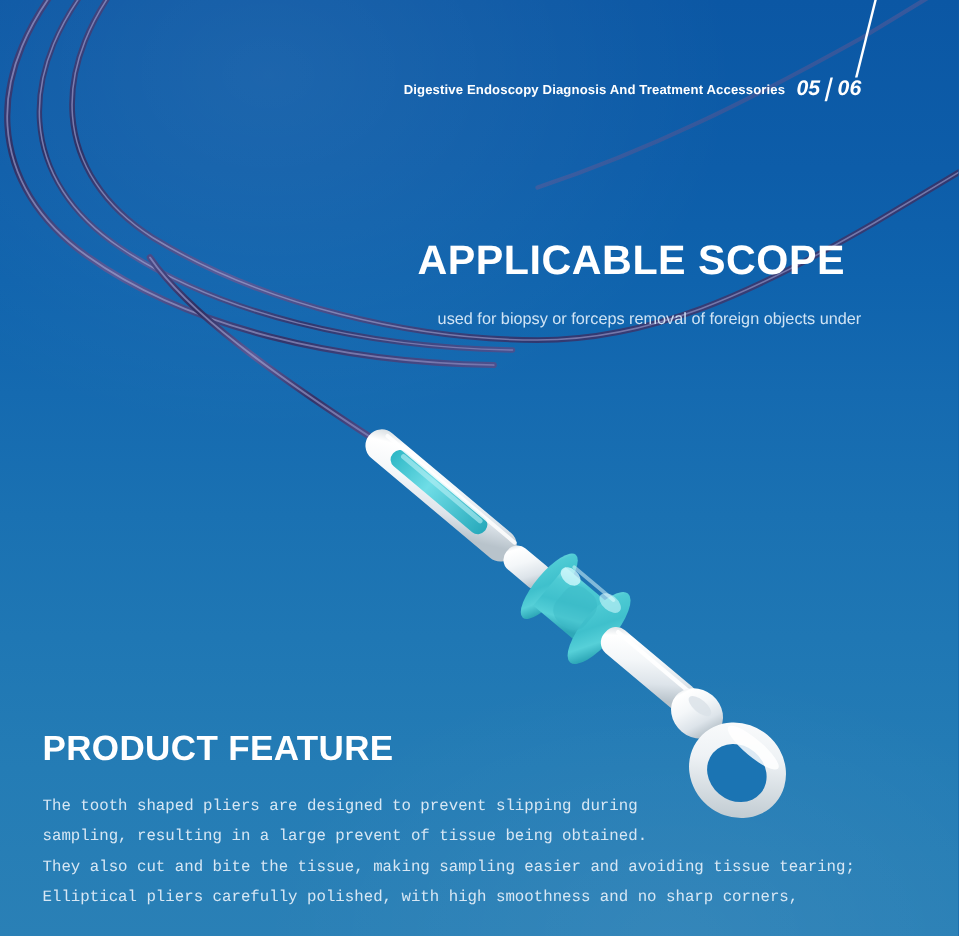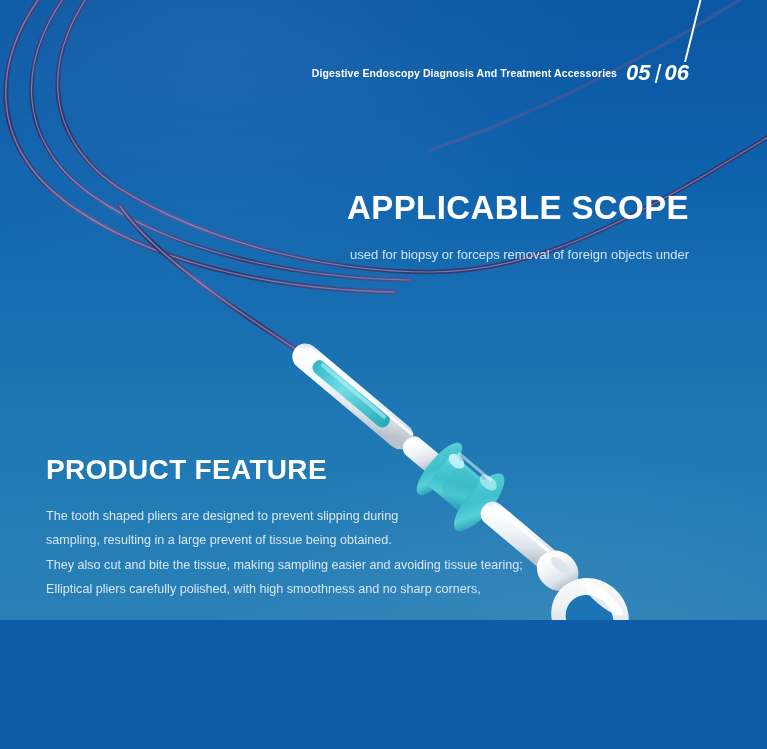--- a/index.html
+++ b/index.html
@@ -2,21 +2,21 @@
 <html><head>
 <meta charset="utf-8">
 <style>
   html,body{margin:0;padding:0;}
   body{
     width:767px;height:749px;overflow:hidden;
     font-family:"Liberation Sans", sans-serif;
     background:#0e5ca8;
   }
   .page{
-    position:relative;width:767px;height:620px;overflow:hidden;
+    position:relative;width:767px;height:749px;overflow:hidden;
     background:
       linear-gradient(180deg,
         #0b57a4 0%,
         #0d5da9 18%,
         #0f63ad 30%,
         #156ab0 42%,
         #1a71b2 55%,
         #1f77b4 68%,
         #247cb5 82%,
         #2a80b6 100%);
@@ -37,22 +37,22 @@
   .header{
     position:absolute;top:62px;right:78px;
     display:flex;align-items:center;gap:9px;
     z-index:6;
   }
   .header-title{
     font-size:10.5px;font-weight:bold;color:#ffffff;
     letter-spacing:.1px;white-space:nowrap;
   }
   .pagenum{
-    display:flex;align-items:center;gap:4px;
-    font-size:22px;font-weight:bold;font-style:italic;color:#ffffff;
+    display:flex;gap:4px;
+    font-size:17px;font-weight:bold;font-style:italic;color:#ffffff;
     line-height:1;
   }
   .pageslash{
     display:inline-block;width:2px;height:19px;background:#ffffff;
     transform:skewX(-14deg);margin:0 2px;
   }
   
   .header-rule{
     position:absolute;top:0;left:684px;
     width:2px;height:62px;background:#ffffff;
@@ -60,36 +60,36 @@
     z-index:6;
   }
 
   
   .scope{
     position:absolute;top:190px;right:78px;width:430px;
     text-align:right;z-index:6;
   }
   .scope-title{
     font-size:33px;font-weight:bold;color:#ffffff;
-    letter-spacing:.4px;line-height:1.1;margin:0 0 18px 0;
+    letter-spacing:.4px;line-height:1.1;margin:0 13px 18px 0;
   }
   .scope-sub{
     font-size:13px;color:#cfe3f4;line-height:1.75;margin:0;
   }
 
   
   .feature{
-    position:absolute;left:46px;bottom:18px;width:520px;z-index:6;
+    position:absolute;left:34px;bottom:18px;width:520px;z-index:6;
   }
   .feature-title{
     font-size:28px;font-weight:bold;color:#ffffff;
     letter-spacing:.3px;margin:0 0 18px 0;
   }
   .feature-line{
-    font-size:12.6px;color:#d7e7f4;line-height:1.95;white-space:nowrap;
+    font-size:12.6px;color:#d7e7f4;line-height:1.95;white-space:nowrap;font-family:Liberation Mono, monospace;
   }
 
   
   .art{position:absolute;inset:0;z-index:2;pointer-events:none;}
 
   
   .handle{
     position:absolute;left:0;top:0;width:767px;height:749px;z-index:4;
     pointer-events:none;
   }

